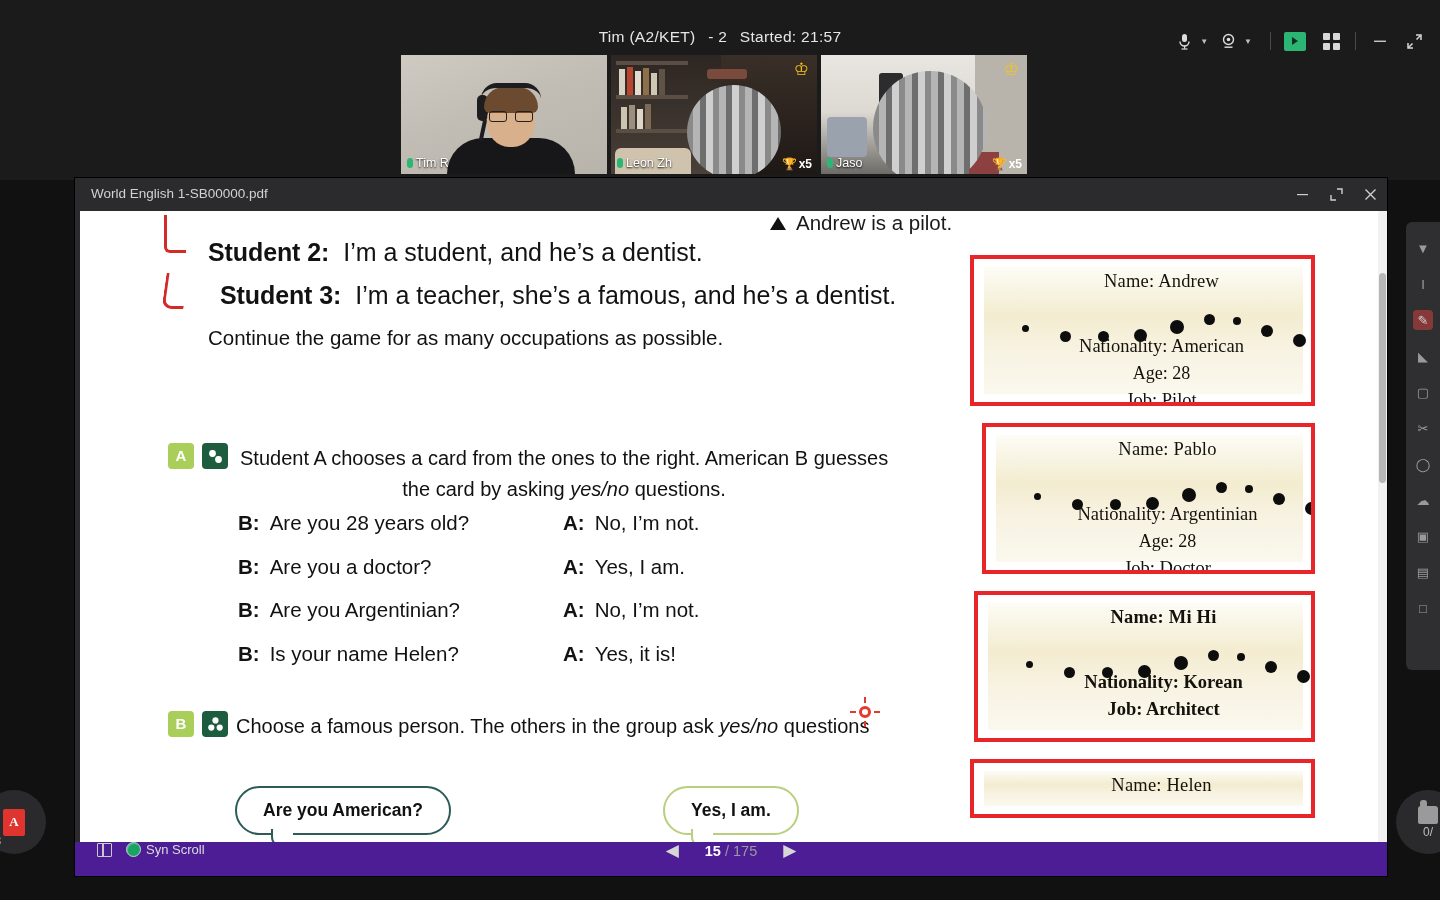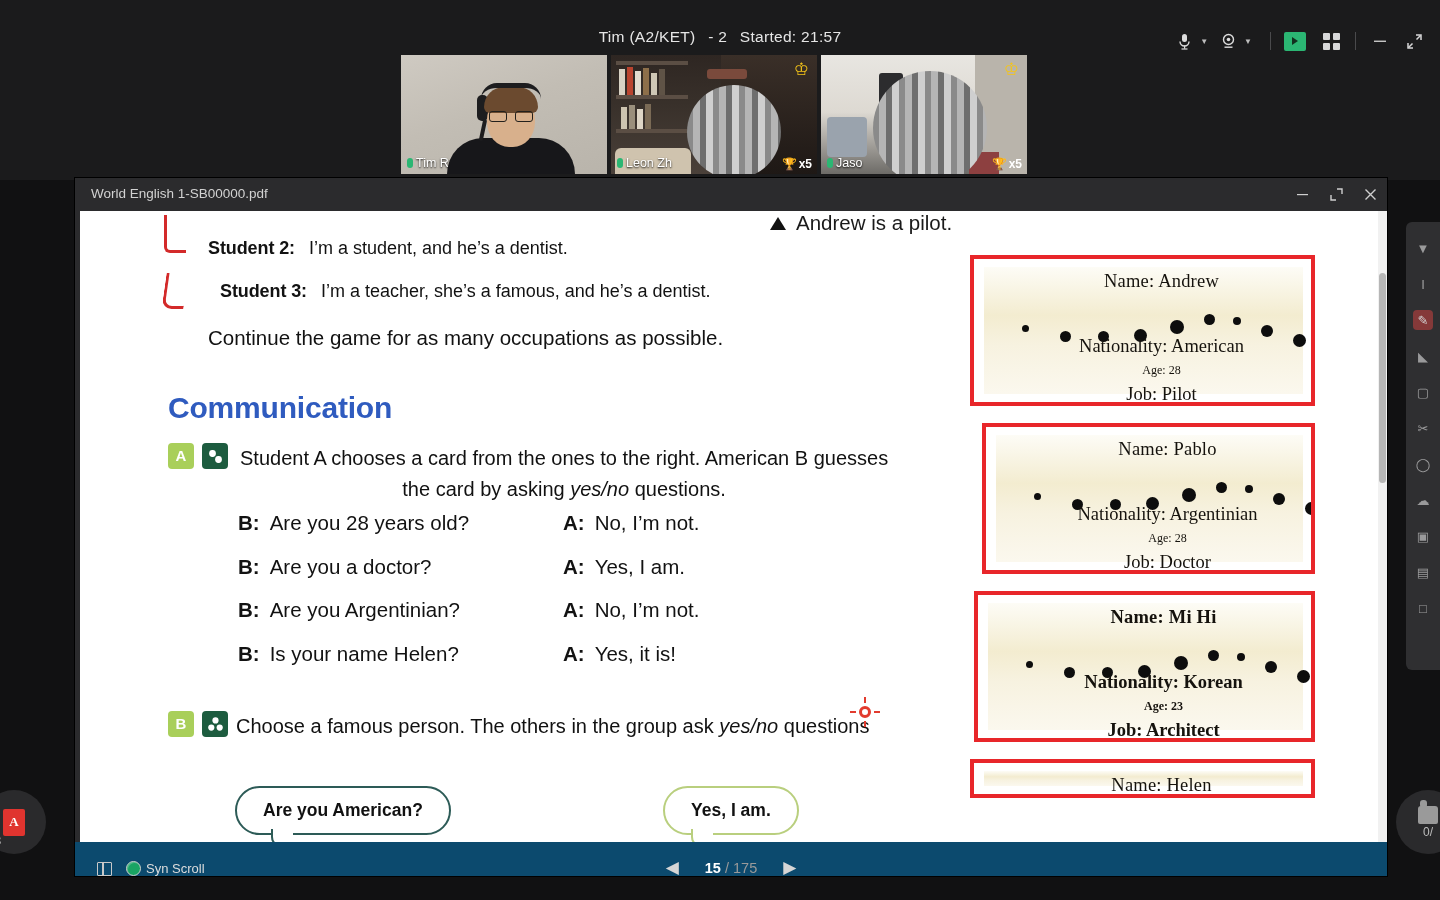--- a/index.html
+++ b/index.html
@@ -92,22 +92,22 @@
   .winbtn { width:34px; height:33px; display:flex; align-items:center; justify-content:center;
             color:#cfcfcf; font-size:14px; cursor:pointer; }
   .winbtn svg { display:block; }
 
   .pdf-page { position:absolute; left:5px; top:33px; width:1302px; height:631px;
               background:#fff; overflow:hidden;text-align:center; }
   .pdf-scroll { position:absolute; right:0; top:33px; width:9px; height:631px; background:#f1f1f1; }
   .pdf-scroll i { position:absolute; left:1px; top:62px; width:7px; height:210px;
                   background:#b6b6b6; border-radius:4px; display:block; }
 
-  .pdf-status { position:absolute; left:0; bottom:0; width:100%; height:34px; background:#0c4a6e;
-                display:flex; align-items:flex-end; }
+  .pdf-status { position:absolute; left:0; bottom:0; width:100%; height:34px; background:#4c1d95;
+                display:flex; align-items:flex-start; }
   .ps-left { display:flex; align-items:center; gap:14px; margin-left:22px; }
   .panel-ic { width:15px; height:14px; border:1.5px solid #c9c9c9; border-radius:1px; position:relative; }
   .panel-ic::after { content:""; position:absolute; left:4px; top:-1px; bottom:-1px;
                      width:1.5px; background:#c9c9c9; }
   .syn { display:flex; align-items:center; gap:5px; color:#dcdcdc; font-size:13px; cursor:pointer; }
   .syn .led { width:15px; height:15px; border-radius:50%; border:1.5px solid #cfcfcf;
               background:#19a463; box-shadow:inset 1px 1px 0 rgba(255,255,255,.25); }
   .ps-mid { position:absolute; left:0; right:0; display:flex; align-items:center;
             justify-content:center; gap:26px; pointer-events:none; }
   .ps-mid > * { pointer-events:auto; }
@@ -118,21 +118,21 @@
   
   .bk { position:absolute; inset:0; color:#121212; font-family:"Liberation Sans", sans-serif; }
   .pilot-line { position:absolute; left:690px; top:0px; display:flex; align-items:center; gap:10px;
                 font-size:20.5px; color:#1a1a1a; }
   .tri-b { width:0;height:0;border-left:8px solid transparent;border-right:8px solid transparent;
            border-bottom:13px solid #111; }
   .brk { position:absolute; left:84px; width:22px; border:3.4px solid #d32a2a; }
   .brk.b1 { top:4px; height:38px; border-top:none; border-right:none; border-radius:0 0 0 6px; }
   .brk.b2 { top:62px; height:36px; border-top:none; border-right:none;
             border-radius:0 0 0 10px; transform:skewX(-8deg); }
-  .stline { display:flex; gap:14px; font-size:18px; line-height:1.1; }
+  .stline { display:flex; gap:14px; font-size:25px; line-height:1.1; }
   .stline b { font-weight:700; letter-spacing:-.1px; }
   .r-student2 { position:absolute; left:128px; top:28px; }
   .r-student3 { position:absolute; left:128px; top:71px;margin-left:12px; }
   .r-cont { position:absolute; left:128px; top:115px; font-size:20.5px; }
 
   .comm-h { position:absolute; left:88px; top:180px; color:#2f5bbf; font-size:30px;
             font-weight:700; letter-spacing:-.2px; }
   .badge-a, .badge-b { width:26px; height:26px; border-radius:4px; display:inline-flex;
                        align-items:center; justify-content:center; color:#fff;
                        font-weight:700; font-size:15px; }
@@ -173,25 +173,25 @@
                  background:linear-gradient(180deg,#fdfcf6 0%,#f3ecd0 38%,#f7f2e0 62%,#fbf8ee 100%); }
   .card .spike { position:absolute; left:14px; top:14px; width:0; height:0;
                  border-left:11px solid transparent; border-right:11px solid transparent;
                  border-bottom:0 solid transparent;
                  background:linear-gradient(180deg,#efeae0,#b9b2a4); clip-path:polygon(50% 0,100% 100%,0 100%);
                  width:22px; height:110px; }
   .card .ctxt { position:absolute; left:48px; top:12px; right:10px;
                 font-family:"Liberation Serif", serif; color:#15120d; }
   .card .cname { font-size:18.5px; letter-spacing:.2px; }
   .card .cnat { font-size:18.5px; margin-top:44px; }
-  .card .cage { font-size:12px; margin-top:6px; }
+  .card .cage { font-size:18px; margin-top:6px; }
   .card .cjob { font-size:18.5px; margin-top:6px; }
   .dots { position:absolute; left:44px; top:52px; right:14px; height:26px; }
   .dots i { position:absolute; background:#0d0d0d; border-radius:50%; display:block; }
-  .card.partial { height:39px; }
+  .card.partial { height:59px; }
   .card.partial .ctxt .cname { font-size:18.5px; }
 
   
   .crosshair { position:absolute; left:770px; top:486px; width:30px; height:30px; }
   .crosshair .ring { position:absolute; left:9px; top:9px; width:12px; height:12px;
                      border:3px solid #e23b2e; border-radius:50%; background:#fff; }
   .crosshair i { position:absolute; background:#e23b2e; display:block; }
   .crosshair .t{left:14px;top:0;width:2px;height:6px;}
   .crosshair .b{left:14px;bottom:0;width:2px;height:6px;}
   .crosshair .l{left:0;top:14px;width:6px;height:2px;}
@@ -409,21 +409,20 @@
           <span>I’m a student, and he’s a dentist.</span>
         </div>
 
         <div class="stline r-student3">
           <b>Student 3:</b>
           <span>I’m a teacher, she’s a famous, and he’s a dentist.</span>
         </div>
 
         <div class="r-cont">Continue the game for as many occupations as possible.</div>
 
-        <div class="comm-h">Communication</div>
 
         <div class="para pA">
           <span class="badge-a">A</span>
           <span class="icon-sq">
             <svg width="17" height="17" viewBox="0 0 17 17">
               <circle cx="5.5" cy="5.5" r="3.4" fill="#fff"></circle>
                 <circle cx="11.5" cy="11.5" r="3.4" fill="#fff"></circle>
               <path d="M5.5 9v-7M11.5 8v7" stroke="#fff" stroke-width="1.6"></path>
             </svg>
           </span>
@@ -549,21 +548,20 @@
               <i style="left:116px;top:18px;width:13px;height:13px;"></i>
               <i style="left:152px;top:9px;width:14px;height:14px;"></i>
               <i style="left:186px;top:3px;width:11px;height:11px;"></i>
               <i style="left:215px;top:6px;width:8px;height:8px;"></i>
               <i style="left:243px;top:14px;width:12px;height:12px;"></i>
               <i style="left:275px;top:23px;width:13px;height:13px;"></i>
             </div>
             <div class="ctxt">
               <div class="cname"><span>Name:</span> <span>Mi Hi</span></div>
               <div class="cnat"><span>Nationality:</span> <span>Korean</span></div>
-              <div class="cage"><span>Age:</span> <span>23</span></div>
               <div class="cjob"><span>Job:</span> <span>Architect</span></div>
             </div>
           </div>
 
           <div class="card partial">
             <div class="paper"></div>
               <div class="spike"></div>
 
             <div class="ctxt">
               <div class="cname"><span>Name:</span> <span>Helen</span></div>

